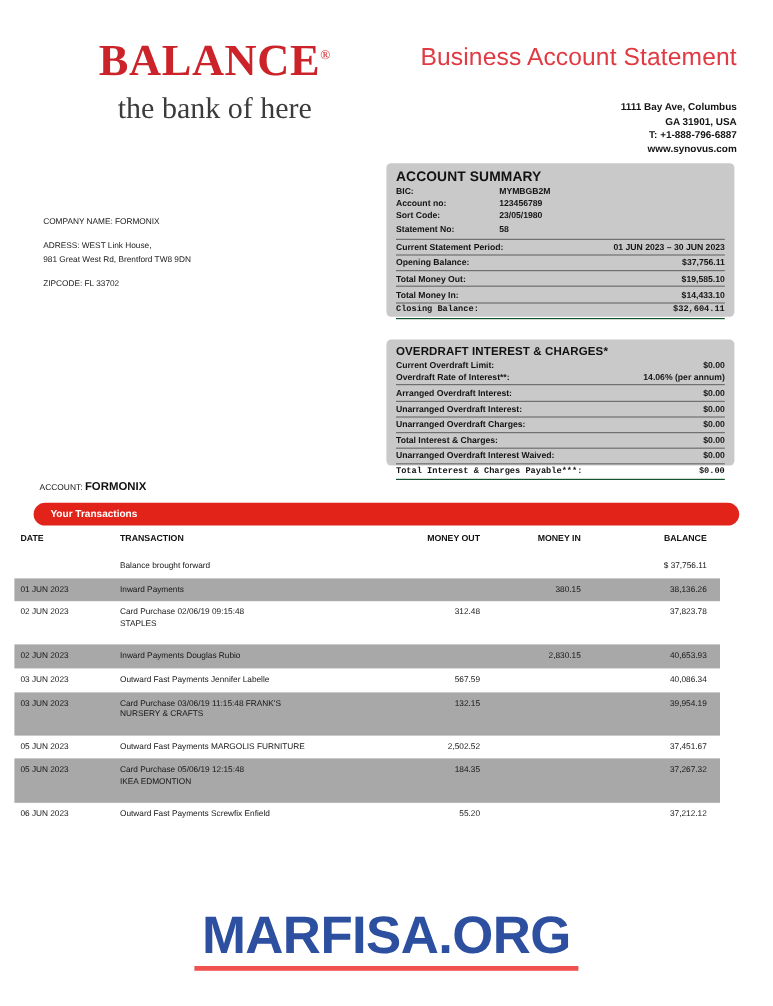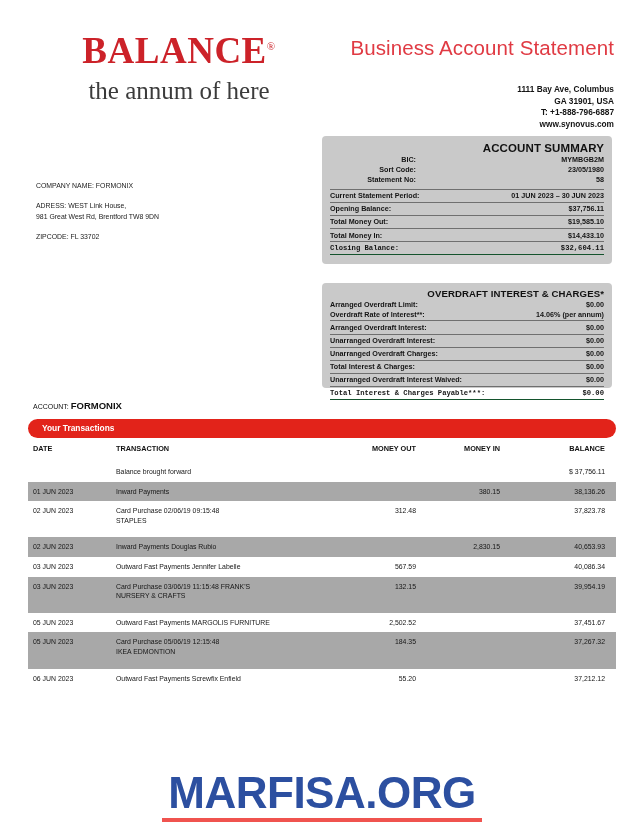--- a/index.html
+++ b/index.html
@@ -85,21 +85,20 @@
   }
   .company .blk { margin-bottom: 9px; }
   .company .blk:last-child { margin-bottom: 0; }
 
   
   .panel {
     position: absolute;
     background: #c9c9c9;
     border-radius: 4px;
     box-sizing: border-box;
-    text-align: right;
   }
   .panel-summary {
     left: 322px;
     top: 136px;
     width: 290px;
     height: 128px;
     padding: 6px 8px 0 8px;
   }
   .panel-overdraft {
     left: 322px;
@@ -167,21 +166,21 @@
     color: #ffffff;
     font-size: 8.4px;
     font-weight: bold;
     line-height: 19px;
     padding-left: 14px;
     box-sizing: border-box;
   }
 
   .table {
     position: absolute;
-    left: 28px;
+    left: 12px;
     top: 444px;
     width: 588px;
   }
   .t-head {
     display: flex;
     font-size: 7.3px;
     font-weight: bold;
     color: #111;
     padding: 0 0 9px 0;
   }
@@ -200,21 +199,21 @@
   .c-date   { width: 88px; flex: none; padding-left: 5px; box-sizing: border-box; }
   .c-desc   { flex: 1; }
   .c-out    { width: 88px; flex: none; text-align: right; }
   .c-in     { width: 84px; flex: none; text-align: right; }
   .c-bal    { width: 92px; flex: none; text-align: right; padding-right: 11px; box-sizing: border-box; margin-left: 24px; }
 
   
   .watermark {
     position: absolute;
     left: 0;
-    bottom: 16px;
+    bottom: 29px;
     width: 644px;
     text-align: center;
   }
   .wm-text {
     font-size: 44px;
     font-weight: bold;
     color: #2C4FA0;
     letter-spacing: -0.5px;
     line-height: 48px;
   }
@@ -225,21 +224,21 @@
     margin: 1px auto 0 auto;
   }
 </style>
 </head>
 <body>
 
 <div class="header">
 
   <div class="brand">
     <div class="brand-logo"><span>BALANCE</span><span class="brand-reg">®</span></div>
-    <div class="brand-tagline">the annum of here</div>
+    <div class="brand-tagline">the bank of here</div>
   </div>
 
   <div class="doc-title">Business Account Statement</div>
 
   <div class="bank-address">
     <div>1111 Bay Ave, Columbus</div>
     <div>GA 31901, USA</div>
     <div>T: +1-888-796-6887</div>
     <div>www.synovus.com</div>
   </div>
@@ -255,20 +254,24 @@
 </div>
 
 <div class="panel panel-summary">
   <div class="panel-title">ACCOUNT SUMMARY</div>
 
   <div class="kv">
     <span class="k">BIC:</span>
     <span class="v">MYMBGB2M</span>
   </div>
   <div class="kv">
+    <span class="k">Account no:</span>
+    <span class="v">123456789</span>
+  </div>
+  <div class="kv">
     <span class="k">Sort Code:</span>
     <span class="v">23/05/1980</span>
   </div>
   <div class="kv">
     <span class="k">Statement No:</span>
     <span class="v">58</span>
   </div>
 
   <div style="height:3px"></div>
 
@@ -291,21 +294,21 @@
   <div class="rowline">
     <span>Closing Balance:</span>
     <span>$32,604.11</span>
   </div>
 </div>
 
 <div class="panel panel-overdraft">
   <div class="panel-title small">OVERDRAFT INTEREST &amp; CHARGES*</div>
 
   <div class="rowline plain">
-    <span>Arranged Overdraft Limit:</span>
+    <span>Current Overdraft Limit:</span>
     <span>$0.00</span>
   </div>
   <div class="rowline plain">
     <span>Overdraft Rate of Interest**:</span>
     <span>14.06% (per annum)</span>
   </div>
 
   <div class="rowline">
     <span>Arranged Overdraft Interest:</span>
     <span>$0.00</span>

